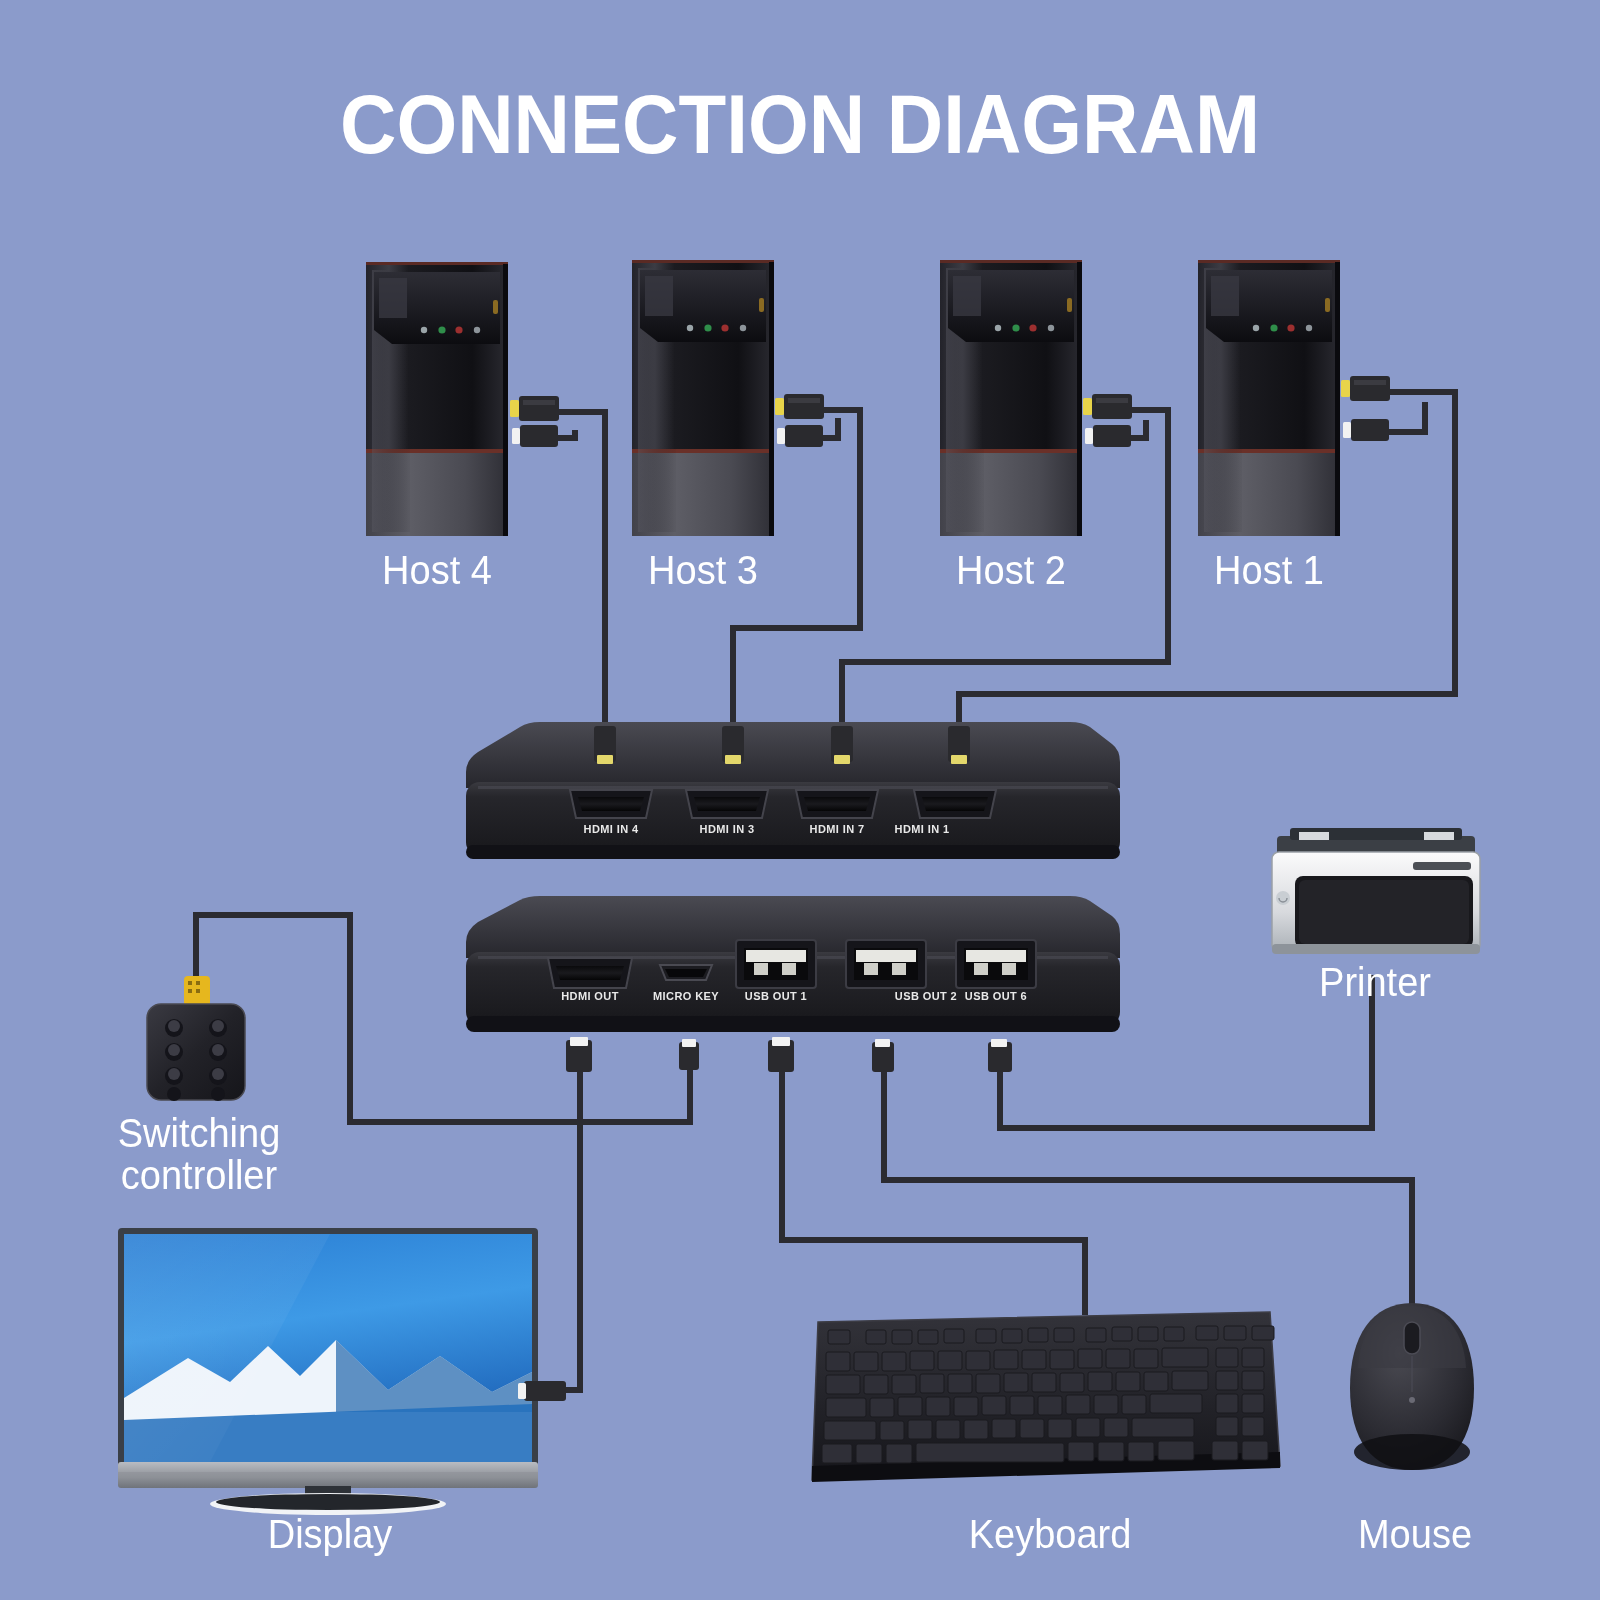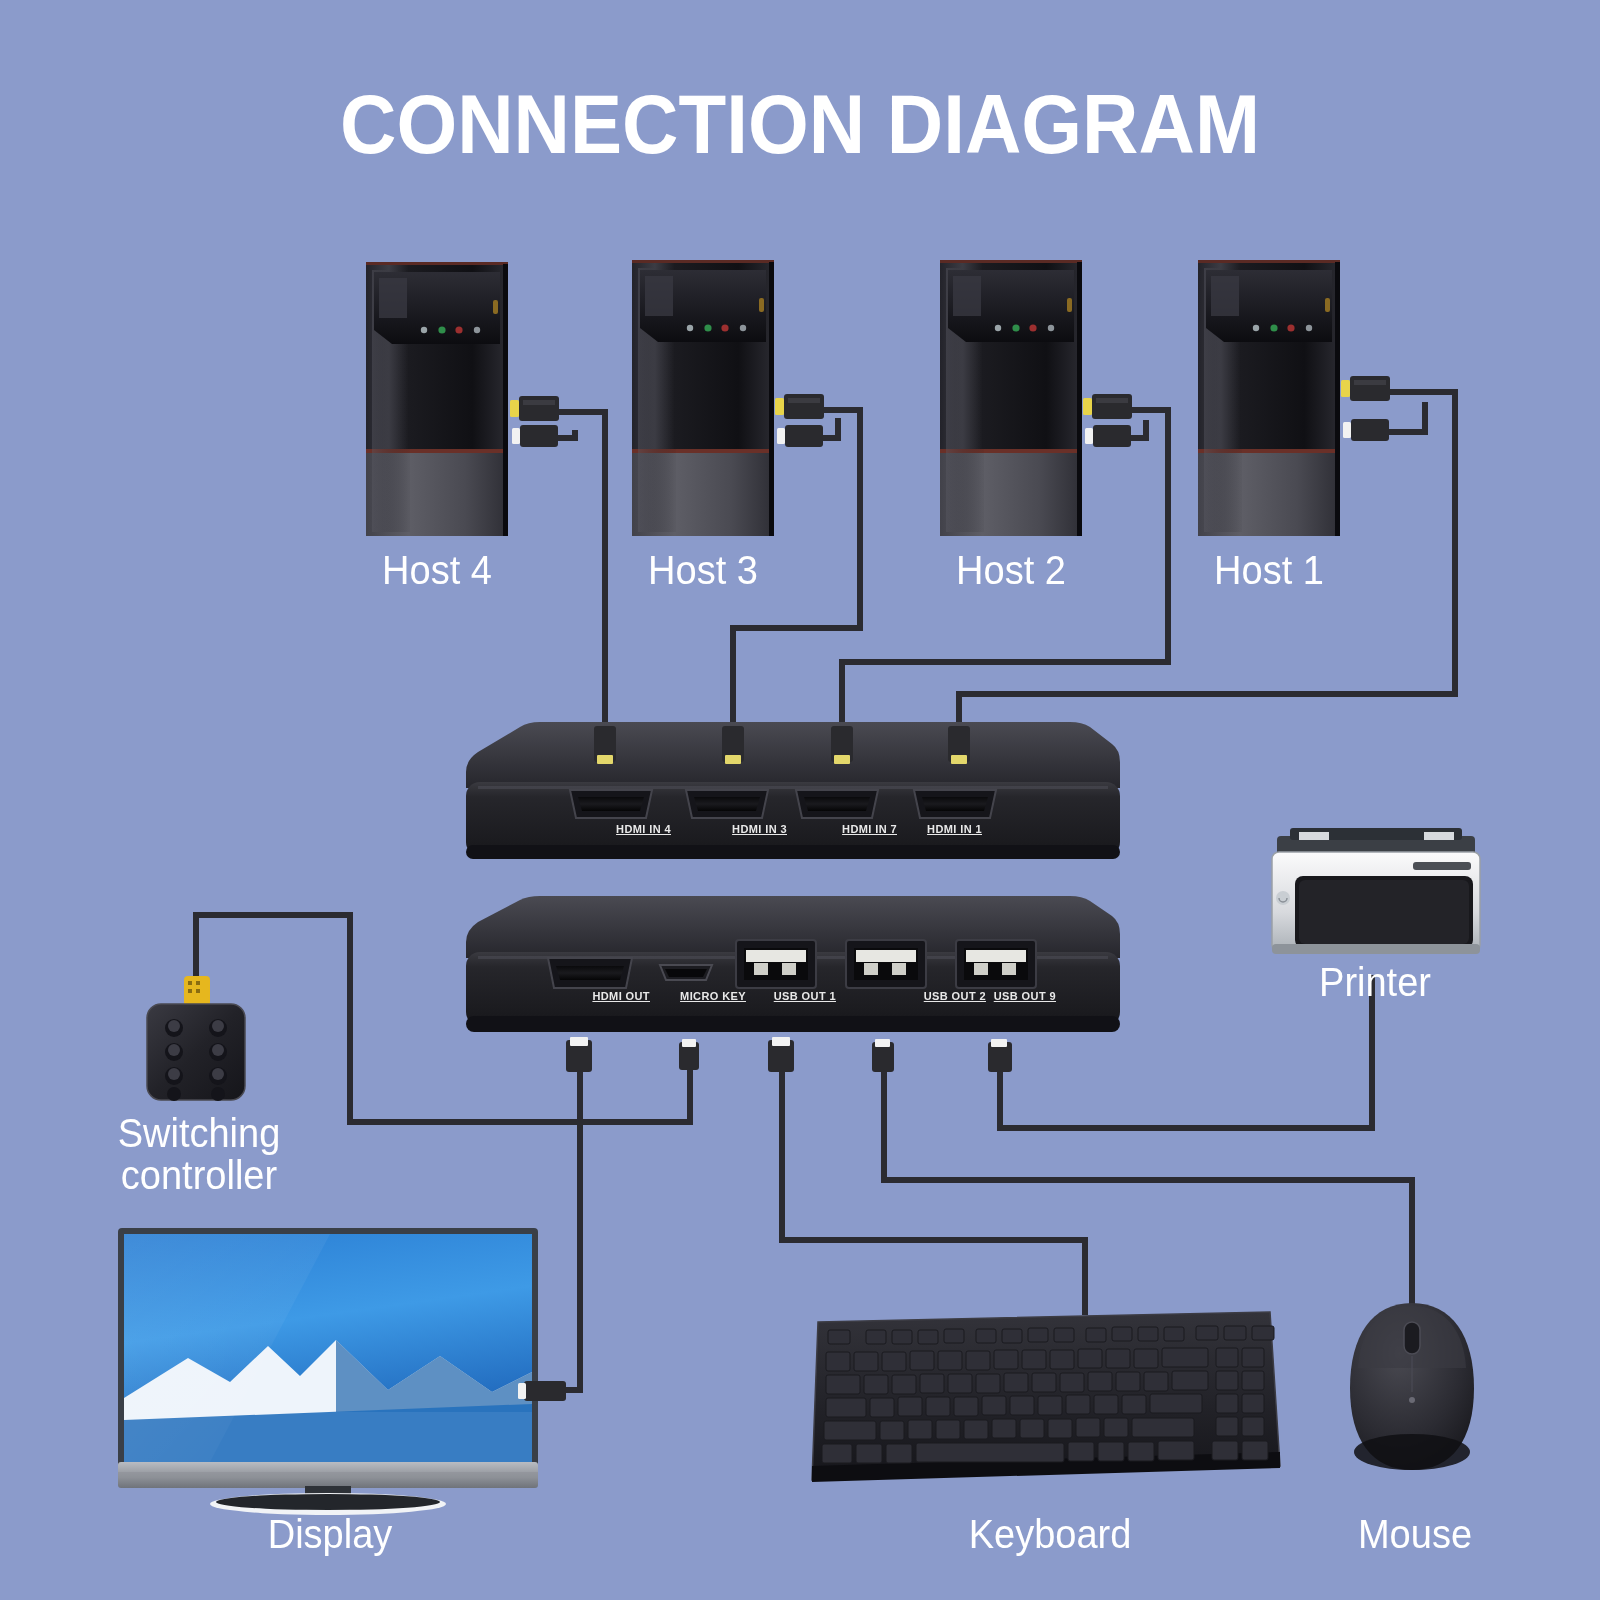--- a/index.html
+++ b/index.html
@@ -37,24 +37,23 @@
     transform:scaleX(0.95);
   }
   .lbl.two{white-space:normal;line-height:1.05;}
 
   .porttext{
     position:absolute;
     color:#e9e9e9;
     font-size:11px;
     font-weight:700;
     letter-spacing:0.4px;
-    text-align:right;
+    text-align:center;
     white-space:nowrap;
     font-family:"Liberation Sans", sans-serif;
-    text-decoration:underline;
   }
 </style>
 </head>
 <body style="background: rgb(139, 155, 203);">
 
 <div id="stage">
 
   <div class="title">CONNECTION DIAGRAM</div>
 
   <svg class="layer" viewBox="0 0 1600 1600">
@@ -351,21 +350,21 @@
 
   <div class="porttext" style="left:551px;top:823px;width:120px;">HDMI IN 4</div>
   <div class="porttext" style="left:667px;top:823px;width:120px;">HDMI IN 3</div>
   <div class="porttext" style="left:777px;top:823px;width:120px;">HDMI IN 7</div>
   <div class="porttext" style="left:862px;top:823px;width:120px;">HDMI IN 1</div>
 
   <div class="porttext" style="left:530px;top:990px;width:120px;">HDMI OUT</div>
   <div class="porttext" style="left:626px;top:990px;width:120px;">MICRO KEY</div>
   <div class="porttext" style="left:716px;top:990px;width:120px;">USB OUT 1</div>
   <div class="porttext" style="left:866px;top:990px;width:120px;">USB OUT 2</div>
-  <div class="porttext" style="left:936px;top:990px;width:120px;">USB OUT 9</div>
+  <div class="porttext" style="left:936px;top:990px;width:120px;">USB OUT 6</div>
 
   <svg class="layer" viewBox="0 0 1600 1600">
     <defs>
       <linearGradient id="screenSky" x1="0" y1="0" x2="0.25" y2="1">
         <stop offset="0" stop-color="#2b7fd4"></stop>
         <stop offset="0.45" stop-color="#3e9ae6"></stop>
         <stop offset="1" stop-color="#1a5fb4"></stop>
       </linearGradient>
       <linearGradient id="screenShine" x1="0" y1="0" x2="1" y2="1">
         <stop offset="0" stop-color="#ffffff" stop-opacity="0.10"></stop>

